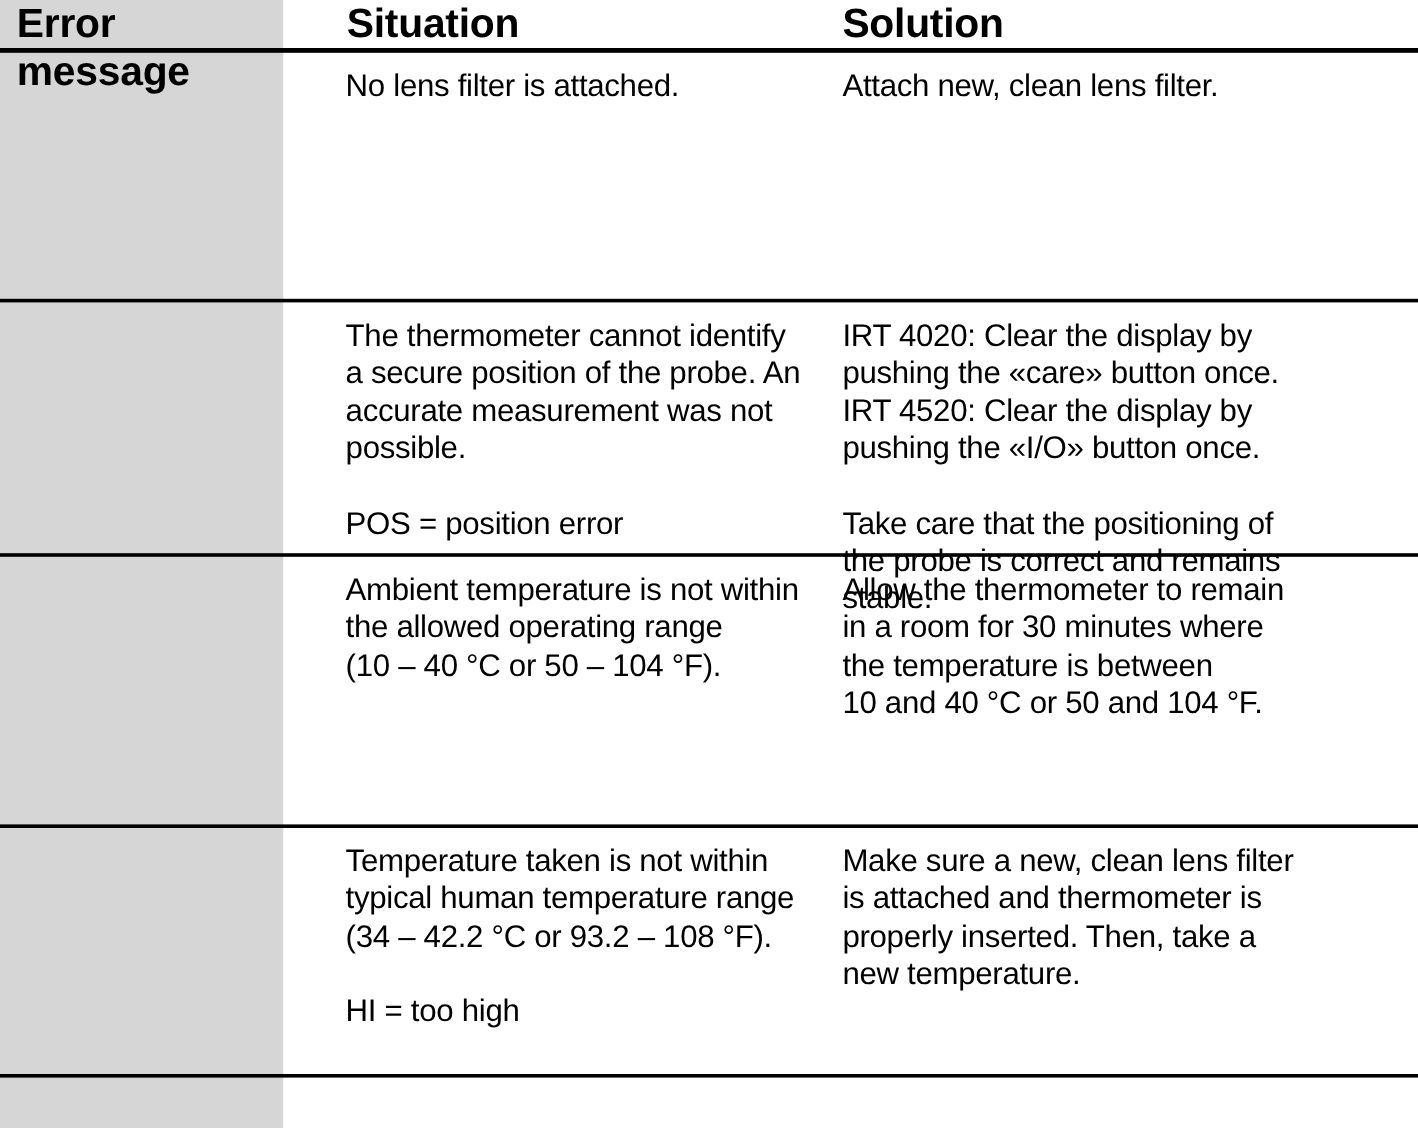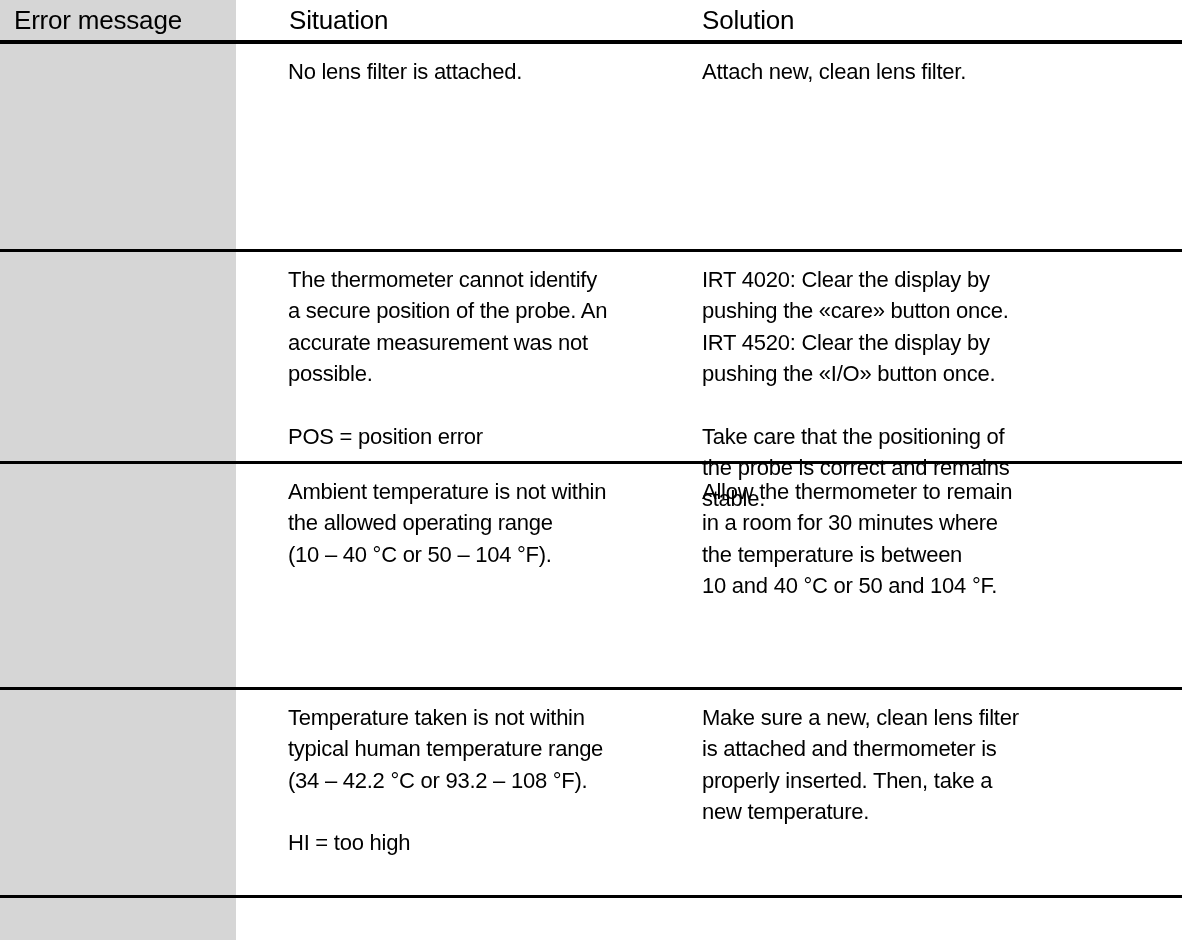--- a/index.html
+++ b/index.html
@@ -71,31 +71,31 @@
     padding-right: 12px;
   }
   .col-sol {
     width: 491px;
     flex: 0 0 491px;
     padding-left: 11px;
     padding-right: 10px;
   }
 
   .hdr {
-    font-size: 26px;
-    font-weight: normal;
+    font-size: 34px;
+    font-weight: bold;
     line-height: 40px;
     letter-spacing: -0.2px;
   }
   .hdr.err { padding-left: 14px; }
   .hdr.sit { padding-left: 52px; }
   .hdr.sol { padding-left: 11px; }
 
   .para {
-    font-size: 22px;
+    font-size: 26px;
     line-height: 31.4px;
     letter-spacing: -0.25px;
     white-space: pre-line;
     margin: 0;
   }
   .para.first { padding-top: 12px; }
   .para.gap { padding-top: 31px; }
 
   .u { text-underline-offset: 2px; }
 

